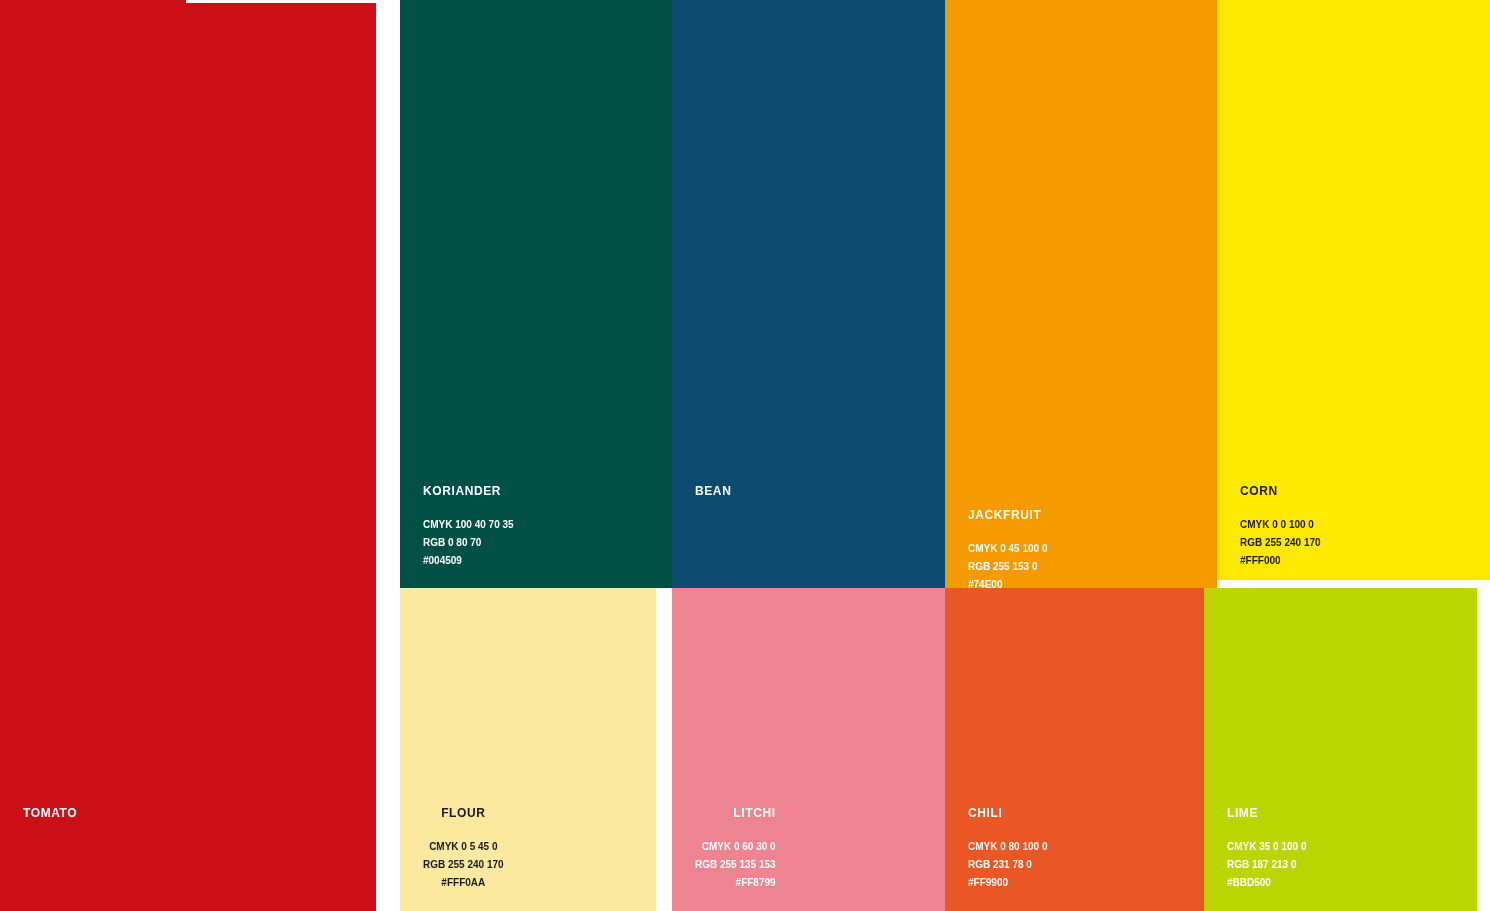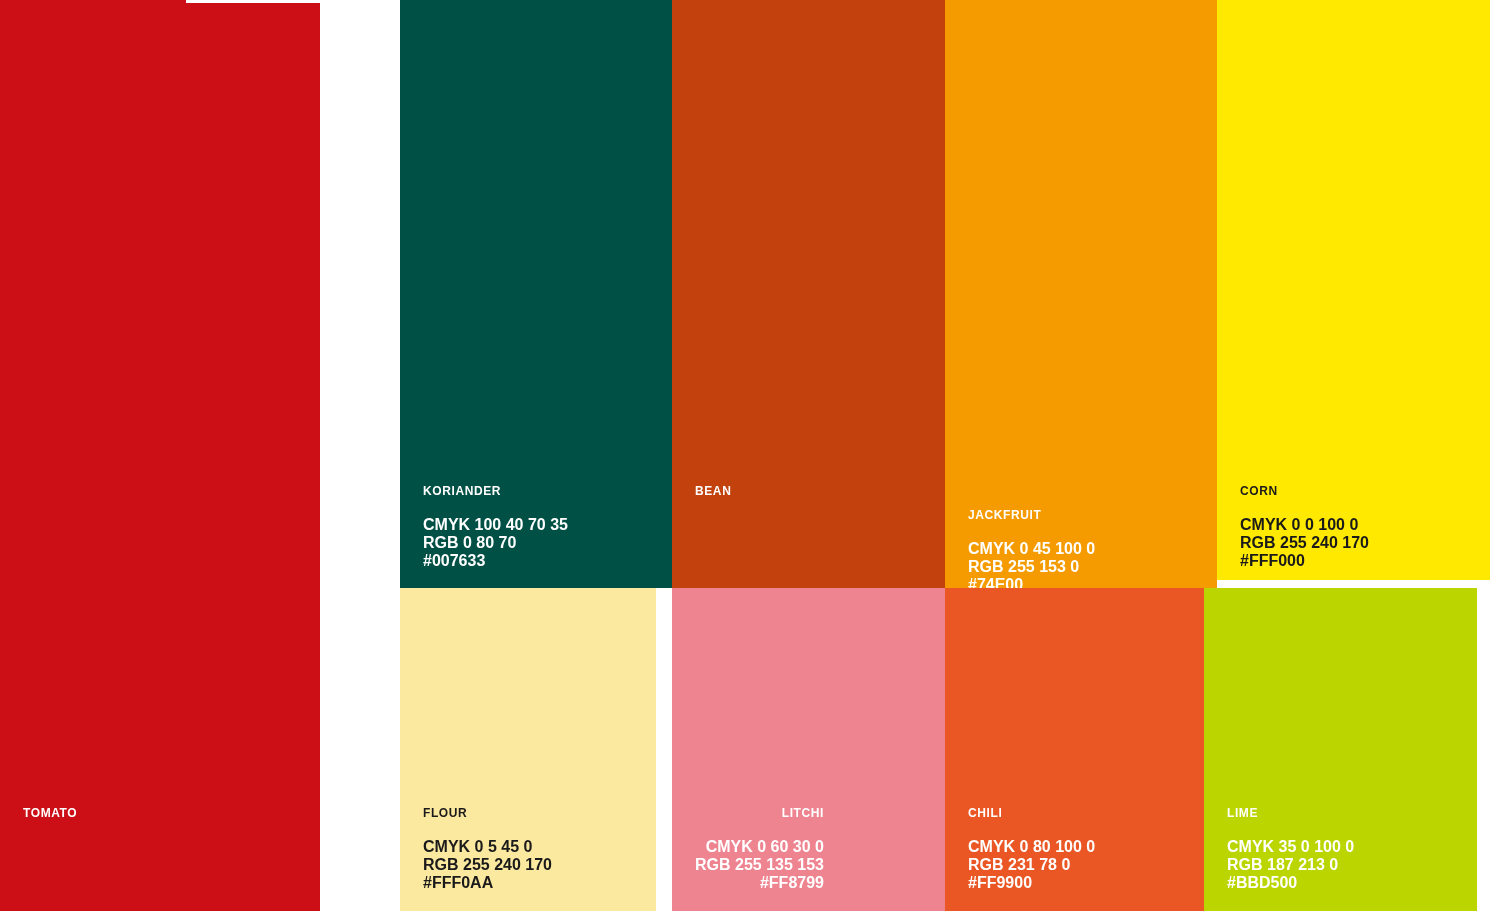--- a/index.html
+++ b/index.html
@@ -38,53 +38,53 @@
   }
   .swatch-title {
     font-size: 12px;
     font-weight: bold;
     letter-spacing: 0.6px;
     line-height: 14px;
     margin: 0 0 18px 0;
     white-space: nowrap;
   }
   .swatch-specs {
-    font-size: 16px;
+    font-size: 10px;
     font-weight: bold;
     line-height: 18.2px;
     white-space: nowrap;
   }
   .swatch-specs div {
     white-space: nowrap;
   }
   .text-light { color: #ffffff; }
   .text-dark  { color: #1a1a1a; }
 </style>
 </head>
 <body>
 
 <div id="palette-root">
   <div class="top-white-strip"></div>
   <div id="swatch-container">
-      <div class="swatch" style="left: 0px; top: 0px; width: 320px; height: 911px; background: rgb(204, 14, 23);">
+      <div class="swatch" style="left: 0px; top: 0px; width: 376px; height: 911px; background: rgb(204, 14, 23);">
         <div class="swatch-text text-light" style="top: 806px;">
           <div class="swatch-title">TOMATO</div>
         </div>
       </div>
       <div class="swatch" style="left: 400px; top: 0px; width: 272px; height: 588px; background: rgb(0, 80, 70);">
         <div class="swatch-text text-light" style="top: 484px;">
           <div class="swatch-title">KORIANDER</div>
           <div class="swatch-specs">
             <div>CMYK 100 40 70 35</div>
             <div>RGB 0 80 70</div>
-            <div>#007633</div>
+            <div>#004509</div>
           </div>
         </div>
       </div>
-      <div class="swatch" style="left: 672px; top: 0px; width: 273px; height: 588px; background: #c2410c;">
+      <div class="swatch" style="left: 672px; top: 0px; width: 273px; height: 588px; background: #0c4a6e;">
         <div class="swatch-text text-light" style="top: 484px;">
           <div class="swatch-title">BEAN</div>
         </div>
       </div>
       <div class="swatch" style="left: 945px; top: 0px; width: 272px; height: 588px; background: rgb(245, 155, 0);">
         <div class="swatch-text text-light" style="top: 508px;">
           <div class="swatch-title">JACKFRUIT</div>
           <div class="swatch-specs">
             <div>CMYK 0 45 100 0</div>
             <div>RGB 255 153 0</div>
@@ -95,21 +95,21 @@
       <div class="swatch" style="left: 1217px; top: 0px; width: 273px; height: 580px; background: rgb(255, 233, 0);">
         <div class="swatch-text text-dark" style="top: 484px;">
           <div class="swatch-title">CORN</div>
           <div class="swatch-specs">
             <div>CMYK 0 0 100 0</div>
             <div>RGB 255 240 170</div>
             <div>#FFF000</div>
           </div>
         </div>
       </div>
-      <div class="swatch" style="left: 400px; top: 588px; width: 256px; height: 323px; background: rgb(252, 233, 160);">
+      <div class="swatch" style="left: 400px; top: 588px; width: 256px; height: 323px; background: rgb(252, 233, 160); text-align: center;">
         <div class="swatch-text text-dark" style="top: 218px;">
           <div class="swatch-title">FLOUR</div>
           <div class="swatch-specs">
             <div>CMYK 0 5 45 0</div>
             <div>RGB 255 240 170</div>
             <div>#FFF0AA</div>
           </div>
         </div>
       </div>
       <div class="swatch" style="left: 672px; top: 588px; width: 273px; height: 323px; background: rgb(239, 132, 145); text-align: right;">

